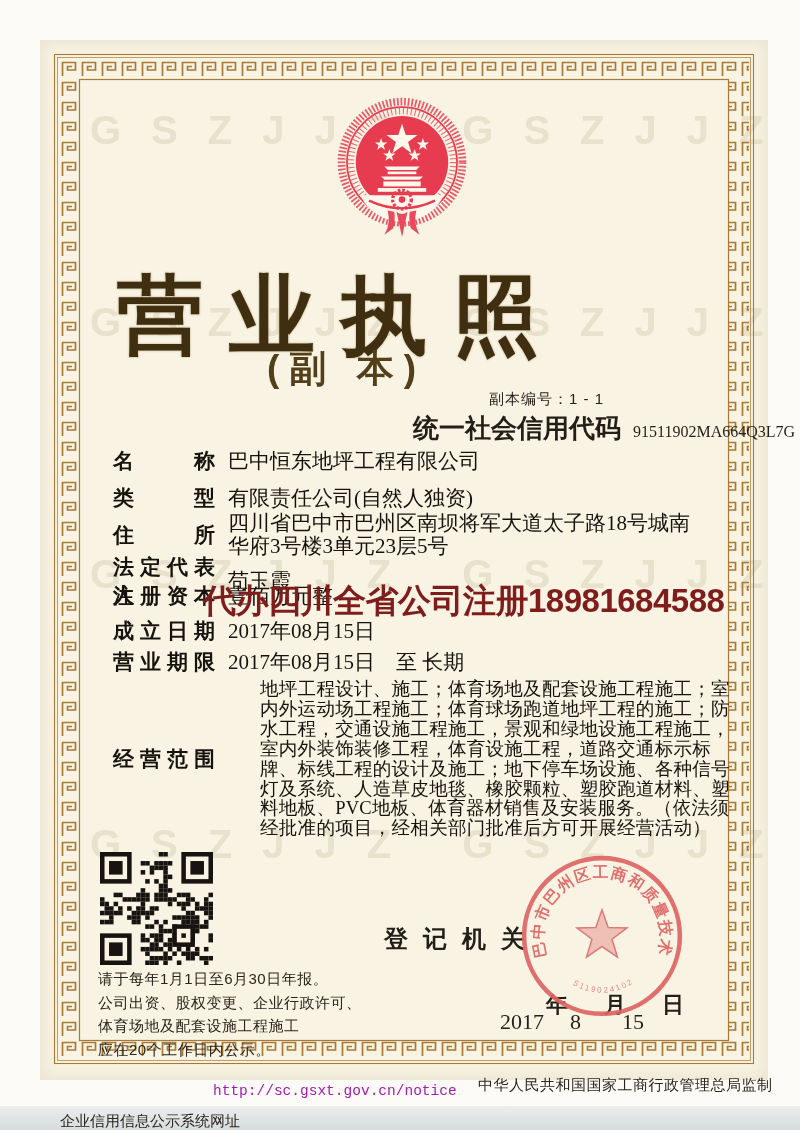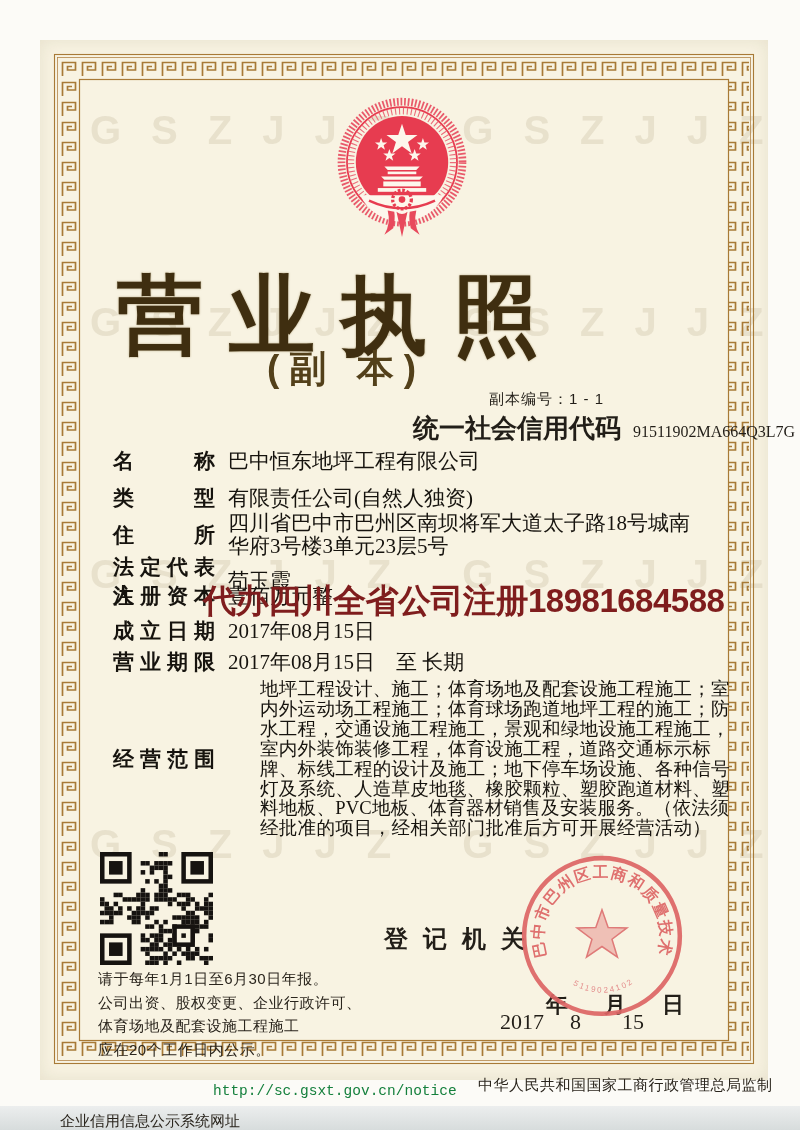--- a/index.html
+++ b/index.html
@@ -38,21 +38,21 @@
   .notice{position:absolute;left:98px;top:967px;z-index:3;font-size:15px;line-height:23.5px;
     color:#2a251d;letter-spacing:0.5px;}
   .notice p{margin:0;}
   .reg-label{position:absolute;left:384px;top:923px;z-index:3;font-size:24px;font-weight:700;
     letter-spacing:15px;white-space:nowrap;}
   .date-lab{position:absolute;z-index:3;font-size:22px;font-weight:700;}
   .date-num{position:absolute;z-index:3;font-size:22px;font-family:"Liberation Serif","DejaVu Serif",serif;}
   .stamp{position:absolute;left:513px;top:846px;width:182px;height:182px;z-index:5;opacity:0.92;}
   .footer-left{position:absolute;left:60px;top:1076px;font-size:15px;z-index:3;color:#2a251d;margin-top:36px;}
   .footer-url{position:absolute;left:213px;top:1083px;font-size:14.5px;z-index:3;
-    font-family:"Liberation Mono","DejaVu Sans Mono",monospace;color:#15803d;}
+    font-family:"Liberation Mono","DejaVu Sans Mono",monospace;color:#a21caf;}
   .footer-right{position:absolute;left:478px;top:1076px;font-size:15px;z-index:3;color:#2a251d;letter-spacing:0.5px;}
 </style>
 </head>
 <body>
 
 <div class="page">
 
   <div class="paper"></div>
 
   <div class="sec-row" style="top:108px;">GSZJJZ GSZJJZ GSZJJZ</div>

